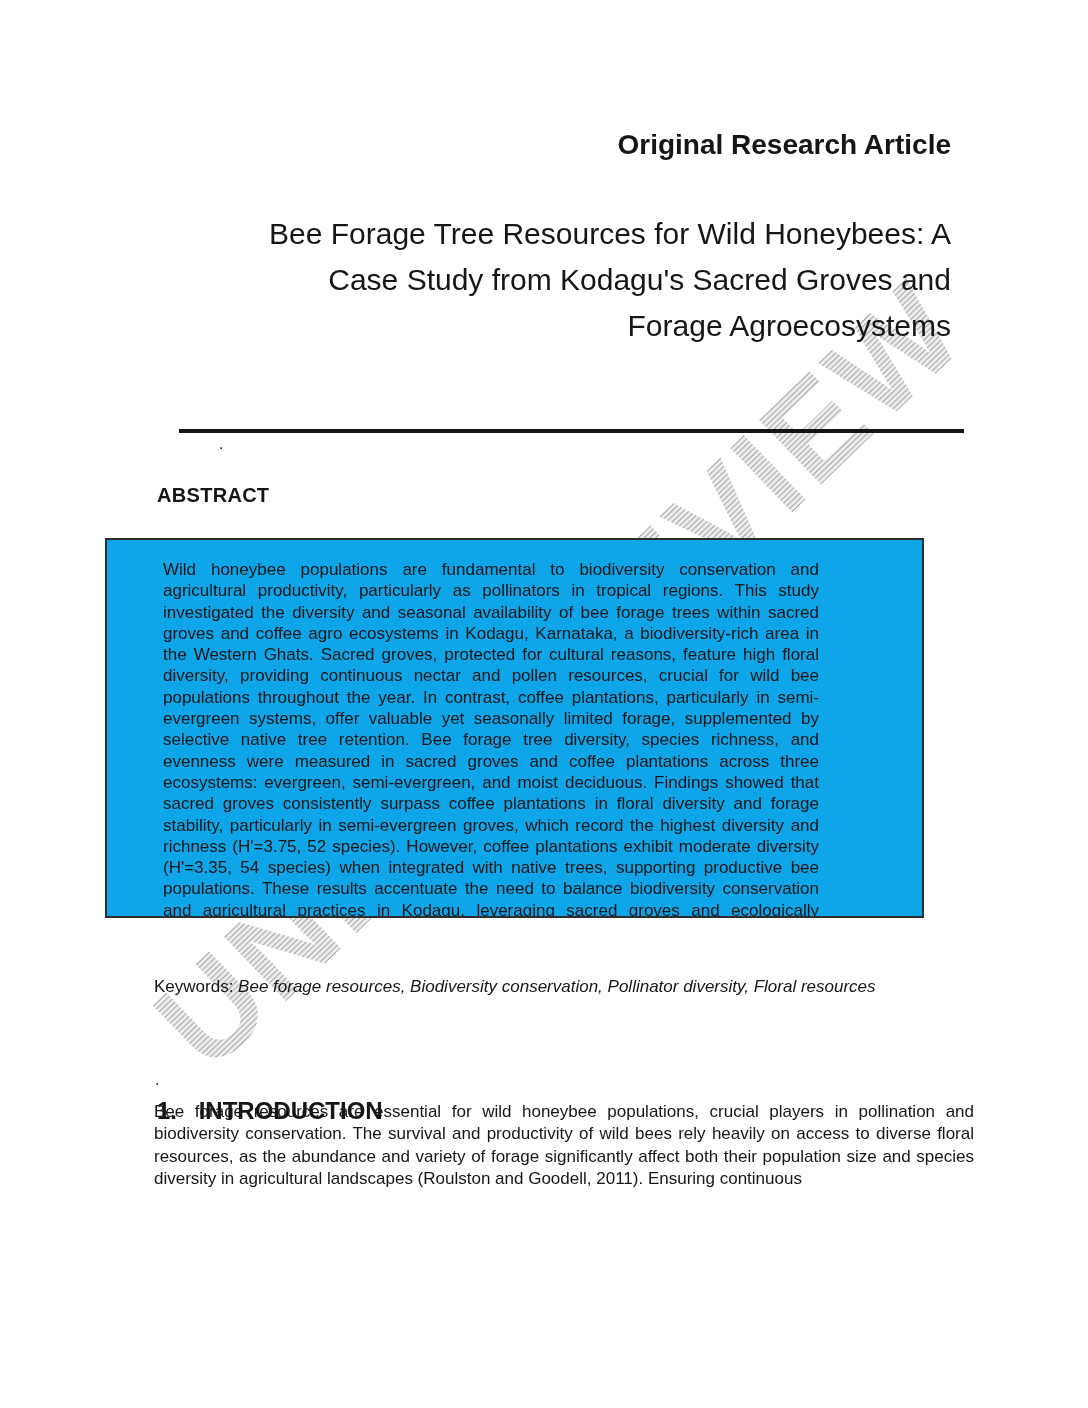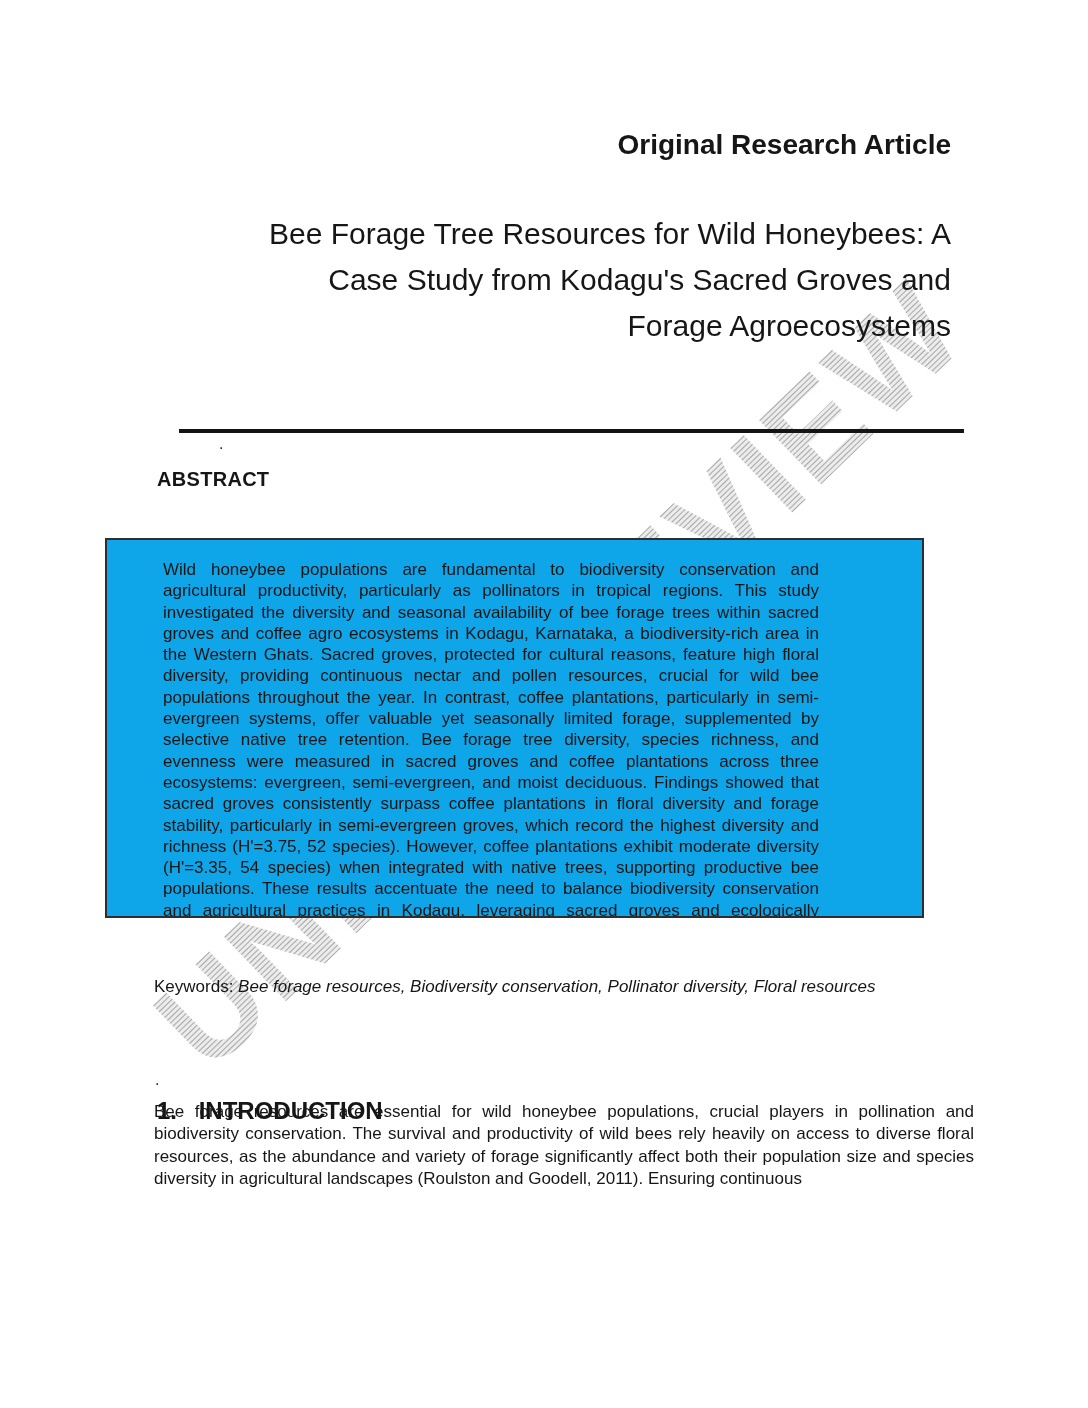--- a/index.html
+++ b/index.html
@@ -60,21 +60,21 @@
     top: 429px; left: 179px;
     width: 744px; height: 4px;
     background: #141414;
   }
   .rule-dot {
     top: 436px; left: 178px;
     font-size: 16px; line-height: 16px;
     color: #222;
   }
   .abstract-heading {
-    top: 468px; left: 116px;
+    top: 484px; left: 116px;
     font-size: 20px; font-weight: bold;
     letter-spacing: 0.3px;
   }
   .abstract-box {
     top: 538px; left: 105px;
     width: 819px; height: 380px;
     box-sizing: border-box;
     background: #0ea5e9;
     border: 2px solid #2e2e2e;
     padding: 19px 103px 0 56px;

